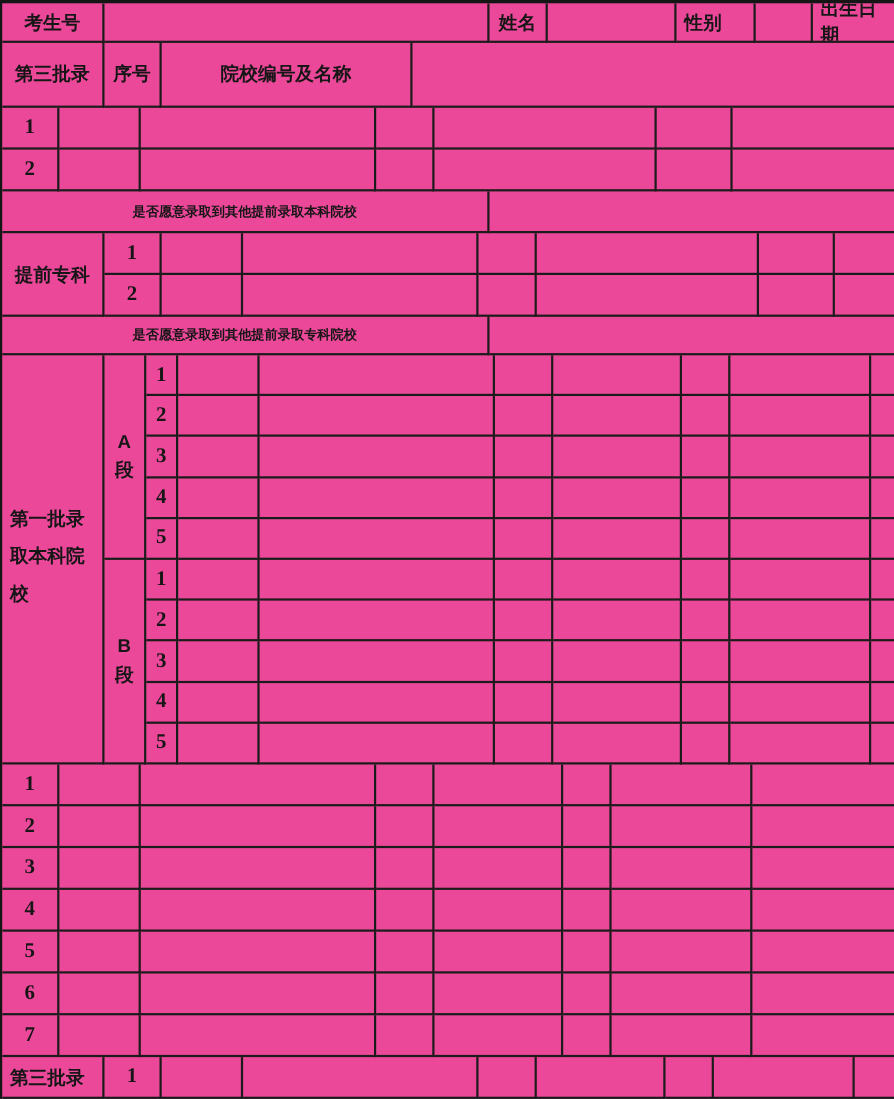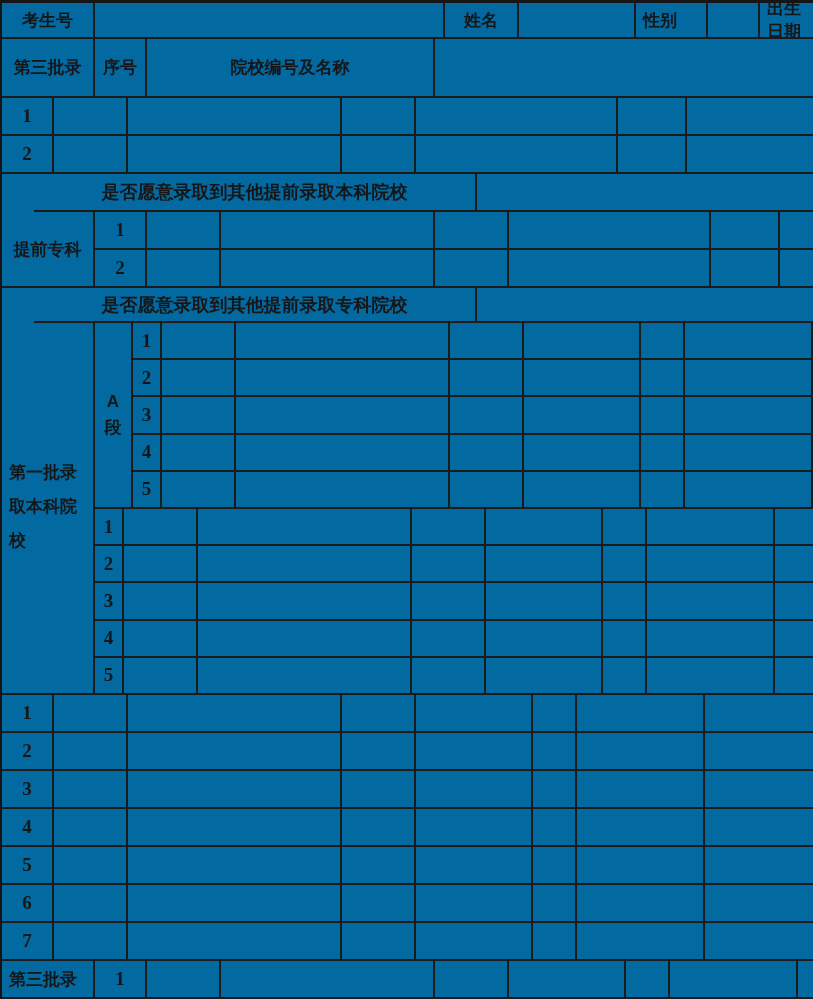--- a/index.html
+++ b/index.html
@@ -1,19 +1,19 @@
 <!DOCTYPE html>
 <html><head>
 <meta charset="utf-8">
 <style>
   html,body{margin:0;padding:0;background:#fff;}
   #sheet{
     position:relative;
     width:813px;height:999px;
-    background:#0369a1;
+    background:#ec4899;
     border-top:3px solid #151515;
     border-left:2px solid #151515;
     box-sizing:border-box;
     overflow:hidden;
     font-family:"Liberation Sans", sans-serif;
     color:#161616;
     font-weight:bold;
   }
   .r{display:flex;}
   .sec{display:flex;}
@@ -25,25 +25,25 @@
     display:flex;align-items:center;justify-content:center;
     overflow:hidden;
     font-size:17px;
     flex:0 0 auto;
   }
   .nr{border-right:none;}
   .fill{flex:1 1 auto;min-width:0;}
   .left{justify-content:flex-start;padding-left:7px;text-align:left;}
   .ml{line-height:34px;word-break:break-all;font-family:Liberation Mono, monospace;}
   .num{font-family:"Liberation Serif", serif;font-size:19px;}
-  .q{font-size:18px;margin-left:32px;}
+  .q{font-size:12px;}
   .seg{word-break:break-all;line-height:26px;text-align:center;padding:0 18px;}
   
-  .w93{width:93px}.w350{width:350px}.w53{width:74px}.w117{width:117px}
-  .w72{width:72px}.w52{width:52px}.w62{width:52px}.w288{width:288px}
+  .w93{width:93px}.w350{width:350px}.w53{width:53px}.w117{width:117px}
+  .w72{width:72px}.w52{width:52px}.w62{width:52px}.w288{width:228px}
   .w74{width:74px}.w214{width:214px}.w202{width:202px}.w69{width:69px}
   .w443{width:443px}.w33{width:33px}.w29{width:29px}.w44{width:44px}.w128{width:128px}
   
   .h36{height:36px}.h59{height:59px}.h38{height:38px}.h35{height:35px}
   .h76{height:76px}.h372{height:372px}.h186{height:186px}.h37{height:37.2px}
   .h266{height:266px}
 </style>
 </head>
 <body>
 
@@ -177,20 +177,21 @@
             <div class="c w53"></div>
             <div class="c w117"></div>
             <div class="c w44"></div>
             <div class="c w128"></div>
             <div class="c fill nr"></div>
           </div>
         </div>
       </div>
 
       <div class="sec h186">
+        <div class="c w33 seg">B段</div>
         <div class="col">
           <div class="r h37">
             <div class="c w29 num">1</div>
             <div class="c w74"></div>
             <div class="c w214"></div>
             <div class="c w53"></div>
             <div class="c w117"></div>
             <div class="c w44"></div>
             <div class="c w128"></div>
             <div class="c fill nr"></div>

